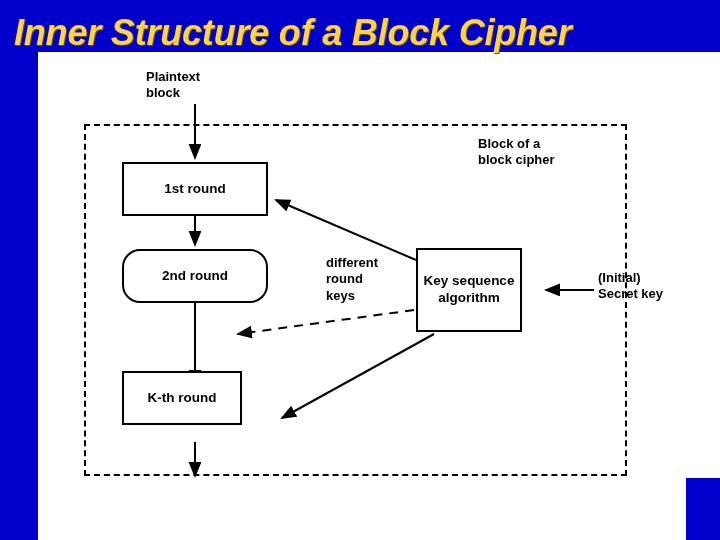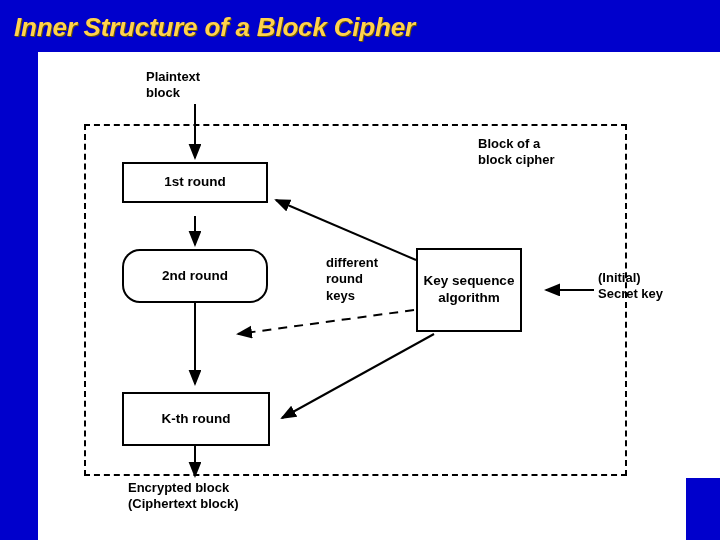--- a/index.html
+++ b/index.html
@@ -35,21 +35,21 @@
     top: 478px;
     width: 34px;
     height: 62px;
     background: #0000cc;
   }
   .title {
     position: absolute;
     left: 14px;
     top: 12px;
     width: 706px;
-    font-size: 26px;
+    font-size: 36px;
     font-weight: bold;
     font-style: italic;
     color: #ffd24d;
     letter-spacing: -0.2px;
     text-shadow: 1px 1px 0 #6a5400;
     white-space: nowrap;
     z-index: 5;
   }
   .diagram {
     position: absolute;
@@ -74,23 +74,23 @@
     box-sizing: border-box;
     display: flex;
     align-items: center;
     justify-content: center;
     font-size: 13.5px;
     font-weight: bold;
     color: #000;
     text-align: center;
     line-height: 1.25;
   }
-  .round1 { left: 84px; top: 110px; width: 146px; height: 41px; }
+  .round1 { left: 84px; top: 110px; width: 146px; height: 54px; }
   .round2 { left: 84px; top: 197px; width: 146px; height: 54px; border-radius: 18px; }
-  .roundk { left: 84px; top: 340px; width: 148px; height: 54px; text-align: right; }
+  .roundk { left: 84px; top: 319px; width: 120px; height: 54px; text-align: right; }
   .keyalg  { left: 378px; top: 196px; width: 106px; height: 84px; }
 
   .label {
     position: absolute;
     font-size: 13px;
     font-weight: bold;
     color: #000;
     text-align: left;
     line-height: 1.25;
     white-space: pre-line;
@@ -154,16 +154,14 @@
 
   <div class="label lbl-plaintext">Plaintext
 block</div>
   <div class="label lbl-diffkeys">different
 round
 keys</div>
   <div class="label lbl-blockof">Block of a
 block cipher</div>
   <div class="label lbl-secret">(Initial)
 Secret key</div>
-  <div class="label lbl-encrypted">Encrypted block
-(Ciphertext block)</div>
 
 </div>
 
 </body></html>

